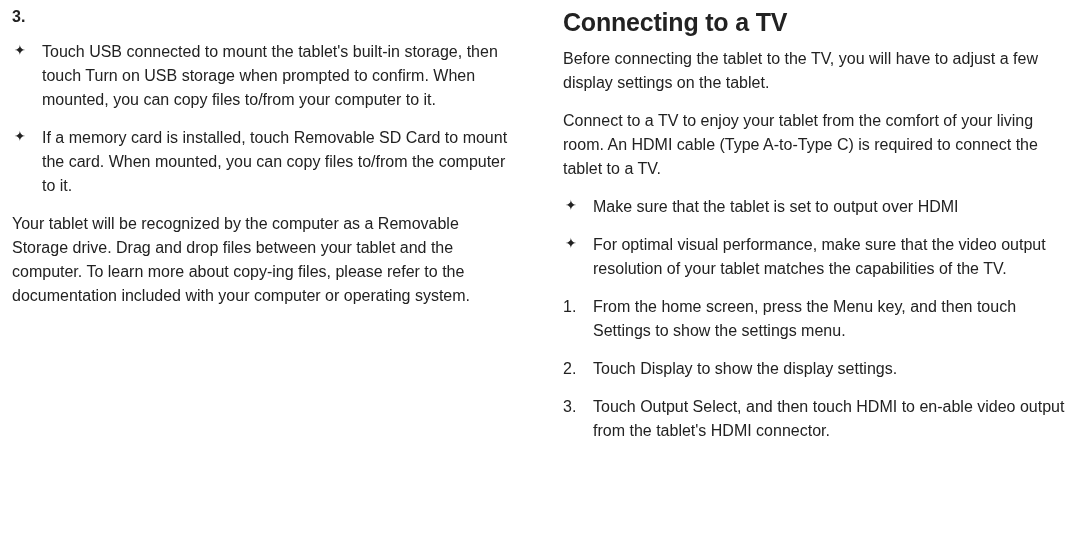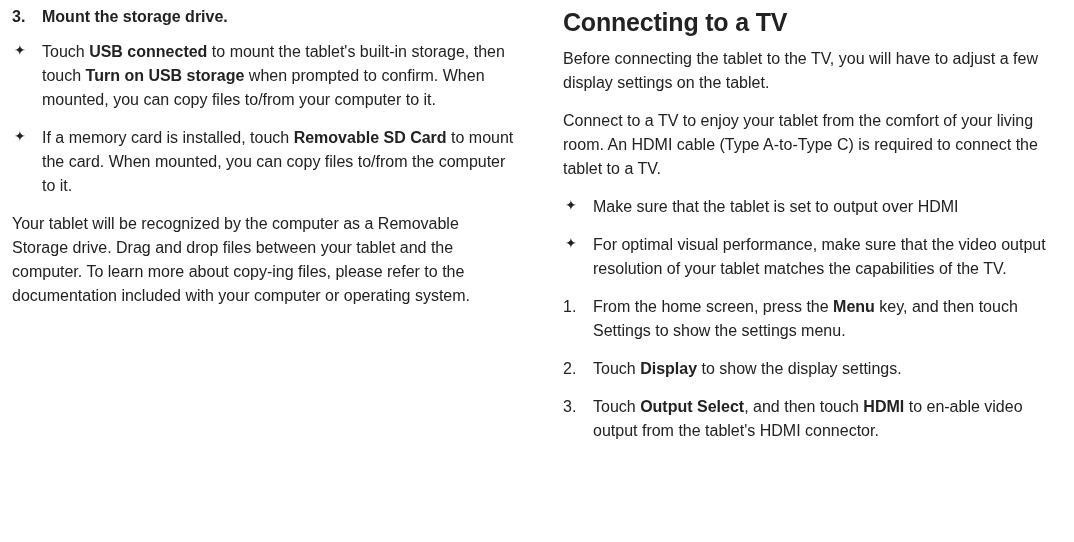--- a/index.html
+++ b/index.html
@@ -70,29 +70,28 @@
     }
     .num-num {
       width: 30px;
       flex-shrink: 0;
       line-height: 1.5;
     }
     .num-text {
       flex: 1;
       line-height: 1.5;
     }
-    b { font-weight: bold; }
+    b { font-weight: normal; }
   </style>
 </head>
 <body>
 
 <div class="col col-left">
   <div class="step-heading">
     <span class="step-num">3.</span>
-    <span>Mount the storage drive.</span>
   </div>
 
   <div class="bullet-item">
     <span class="bullet-icon">✦</span>
     <span class="bullet-text"><span>Touch </span><b>USB connected</b><span> to mount the tablet's built-in storage, then touch </span><b>Turn on USB storage</b><span> when prompted to confirm. When mounted, you can copy files to/from your computer to it.</span></span>
   </div>
 
   <div class="bullet-item">
     <span class="bullet-icon">✦</span>
     <span class="bullet-text"><span>If a memory card is installed, touch </span><b>Removable SD Card</b><span> to mount the card. When mounted, you can copy files to/from the computer to it.</span></span>

